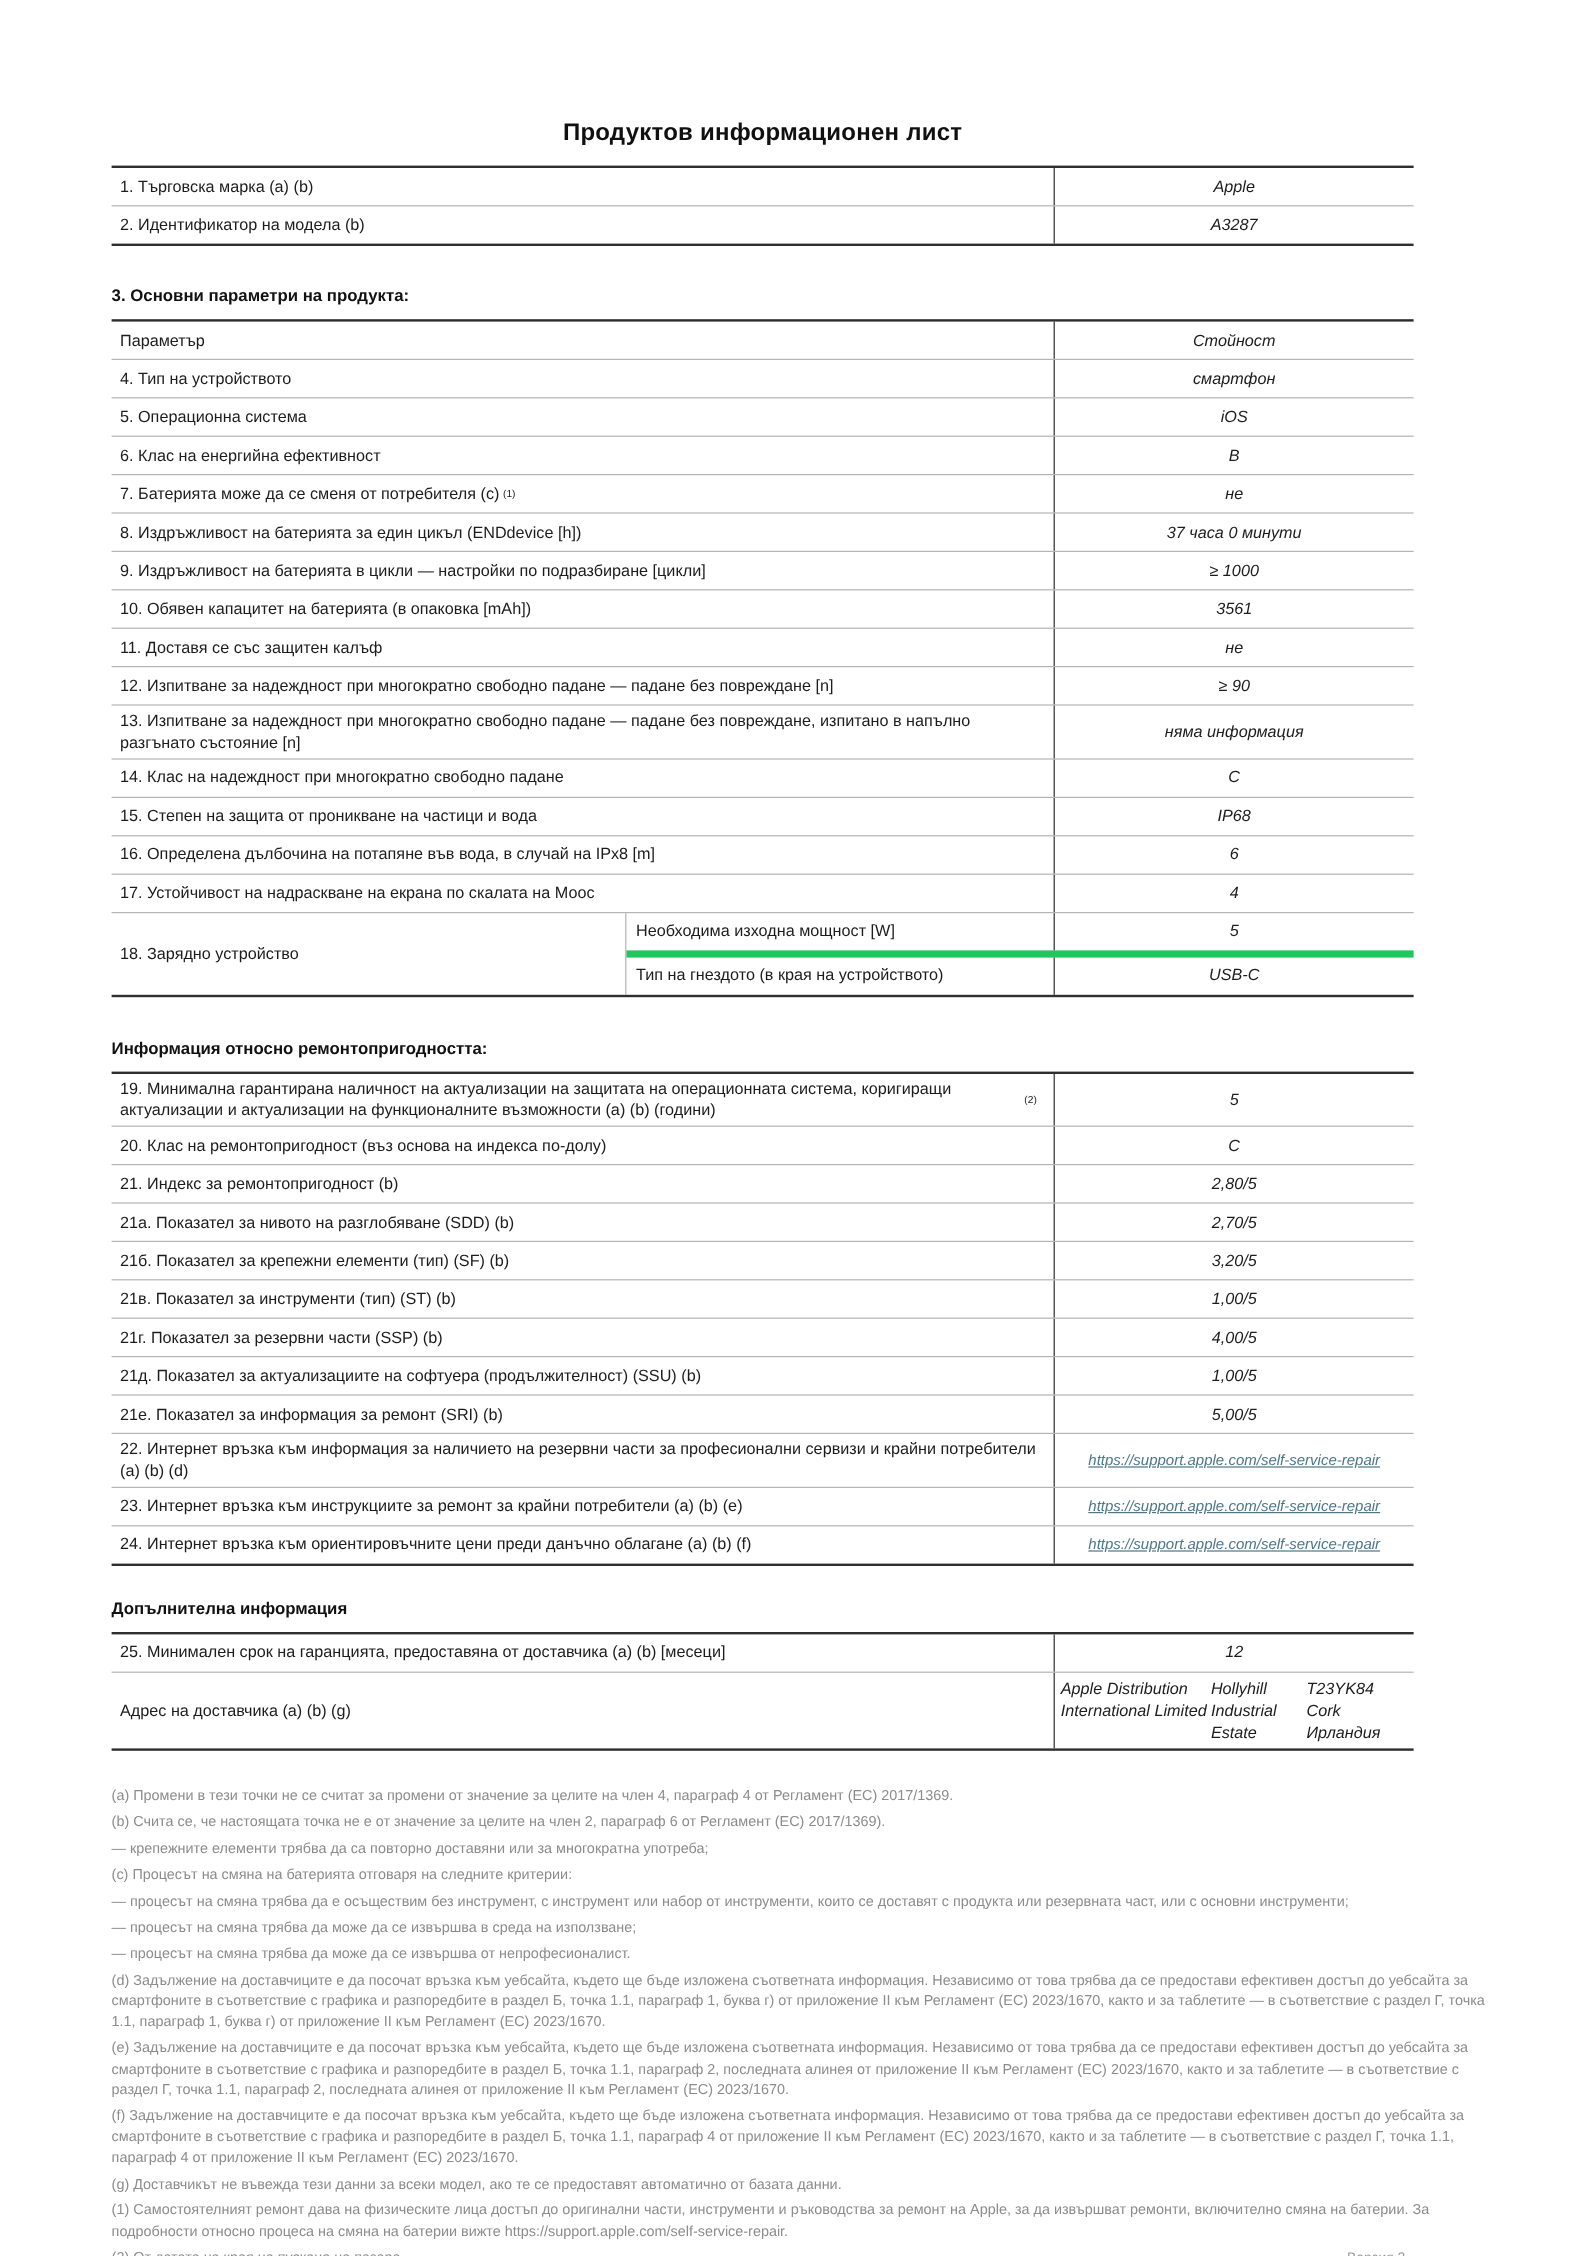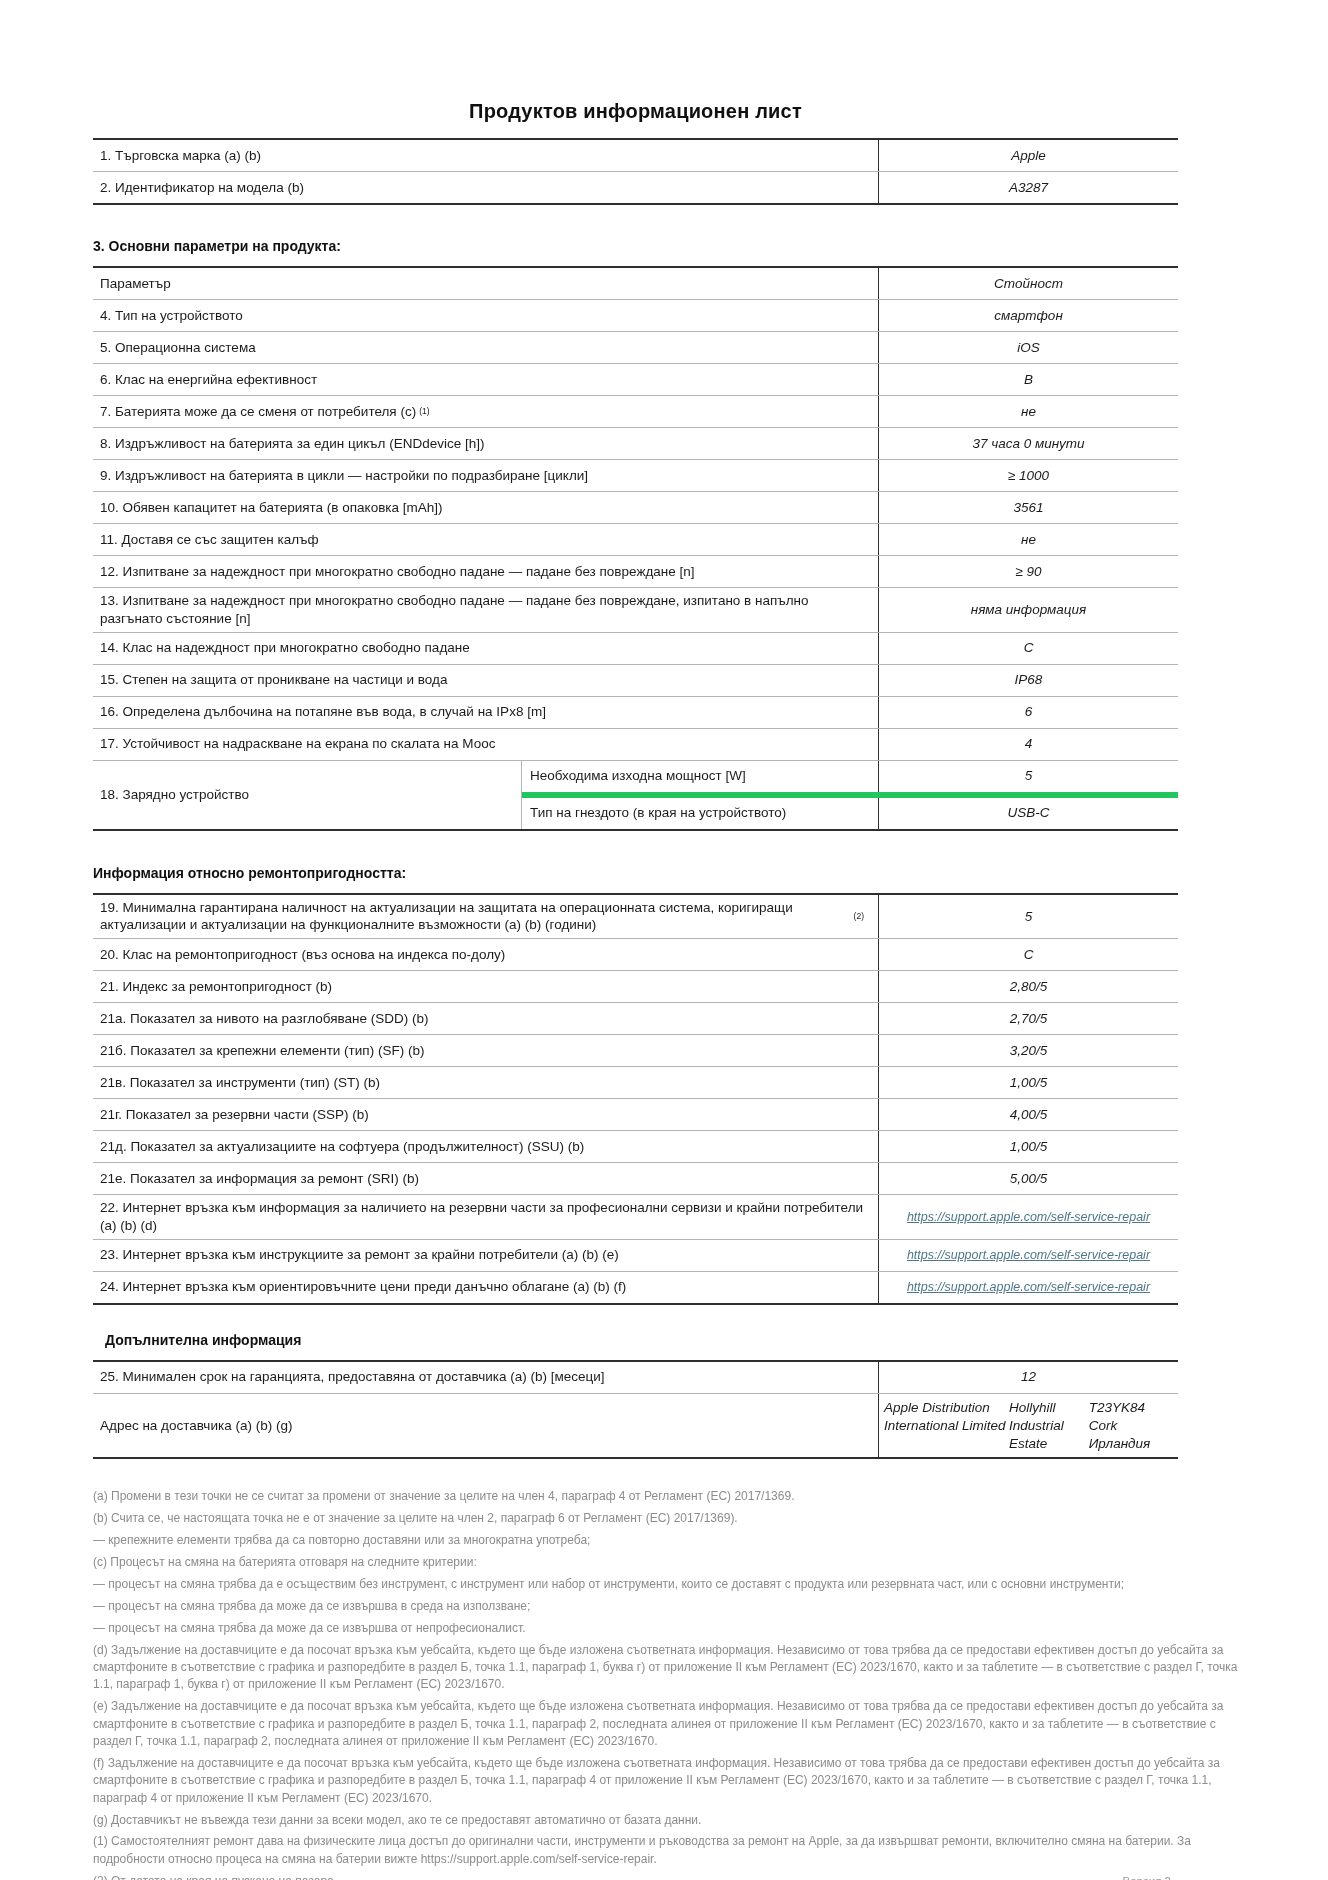--- a/index.html
+++ b/index.html
@@ -14,21 +14,21 @@
   }
   .title {
     font-size: 20px; font-weight: bold; color: #101010;
     text-align: center; margin: 0 0 15px 0; letter-spacing: 0.2px;
   }
   .sec-heading {
     font-size: 14px; font-weight: bold; color: #111;
     margin: 34px 0 12px 0;
   }
   .sec-heading.first { margin-top: 33px; }
-  .sec-heading.additional { margin-top: 27px; margin-left: 12px; }
+  .sec-heading.additional { margin-top: 27px; }
 
   .dtable {
     width: 1085px;
     border-top: 2px solid #2e2e2e;
     border-bottom: 2px solid #2e2e2e;
   }
   .drow { display: flex; align-items: stretch; border-bottom: 1px solid #b4b4b4; min-height: 31px; }
   .dtable .drow:last-child { border-bottom: none; }
   .cell { font-size: 13.5px; line-height: 1.32; color: #1c1c1c; box-sizing: border-box; }
   .lab { flex: 1; padding: 4px 14px 4px 7px; display: flex; align-items: center; }

